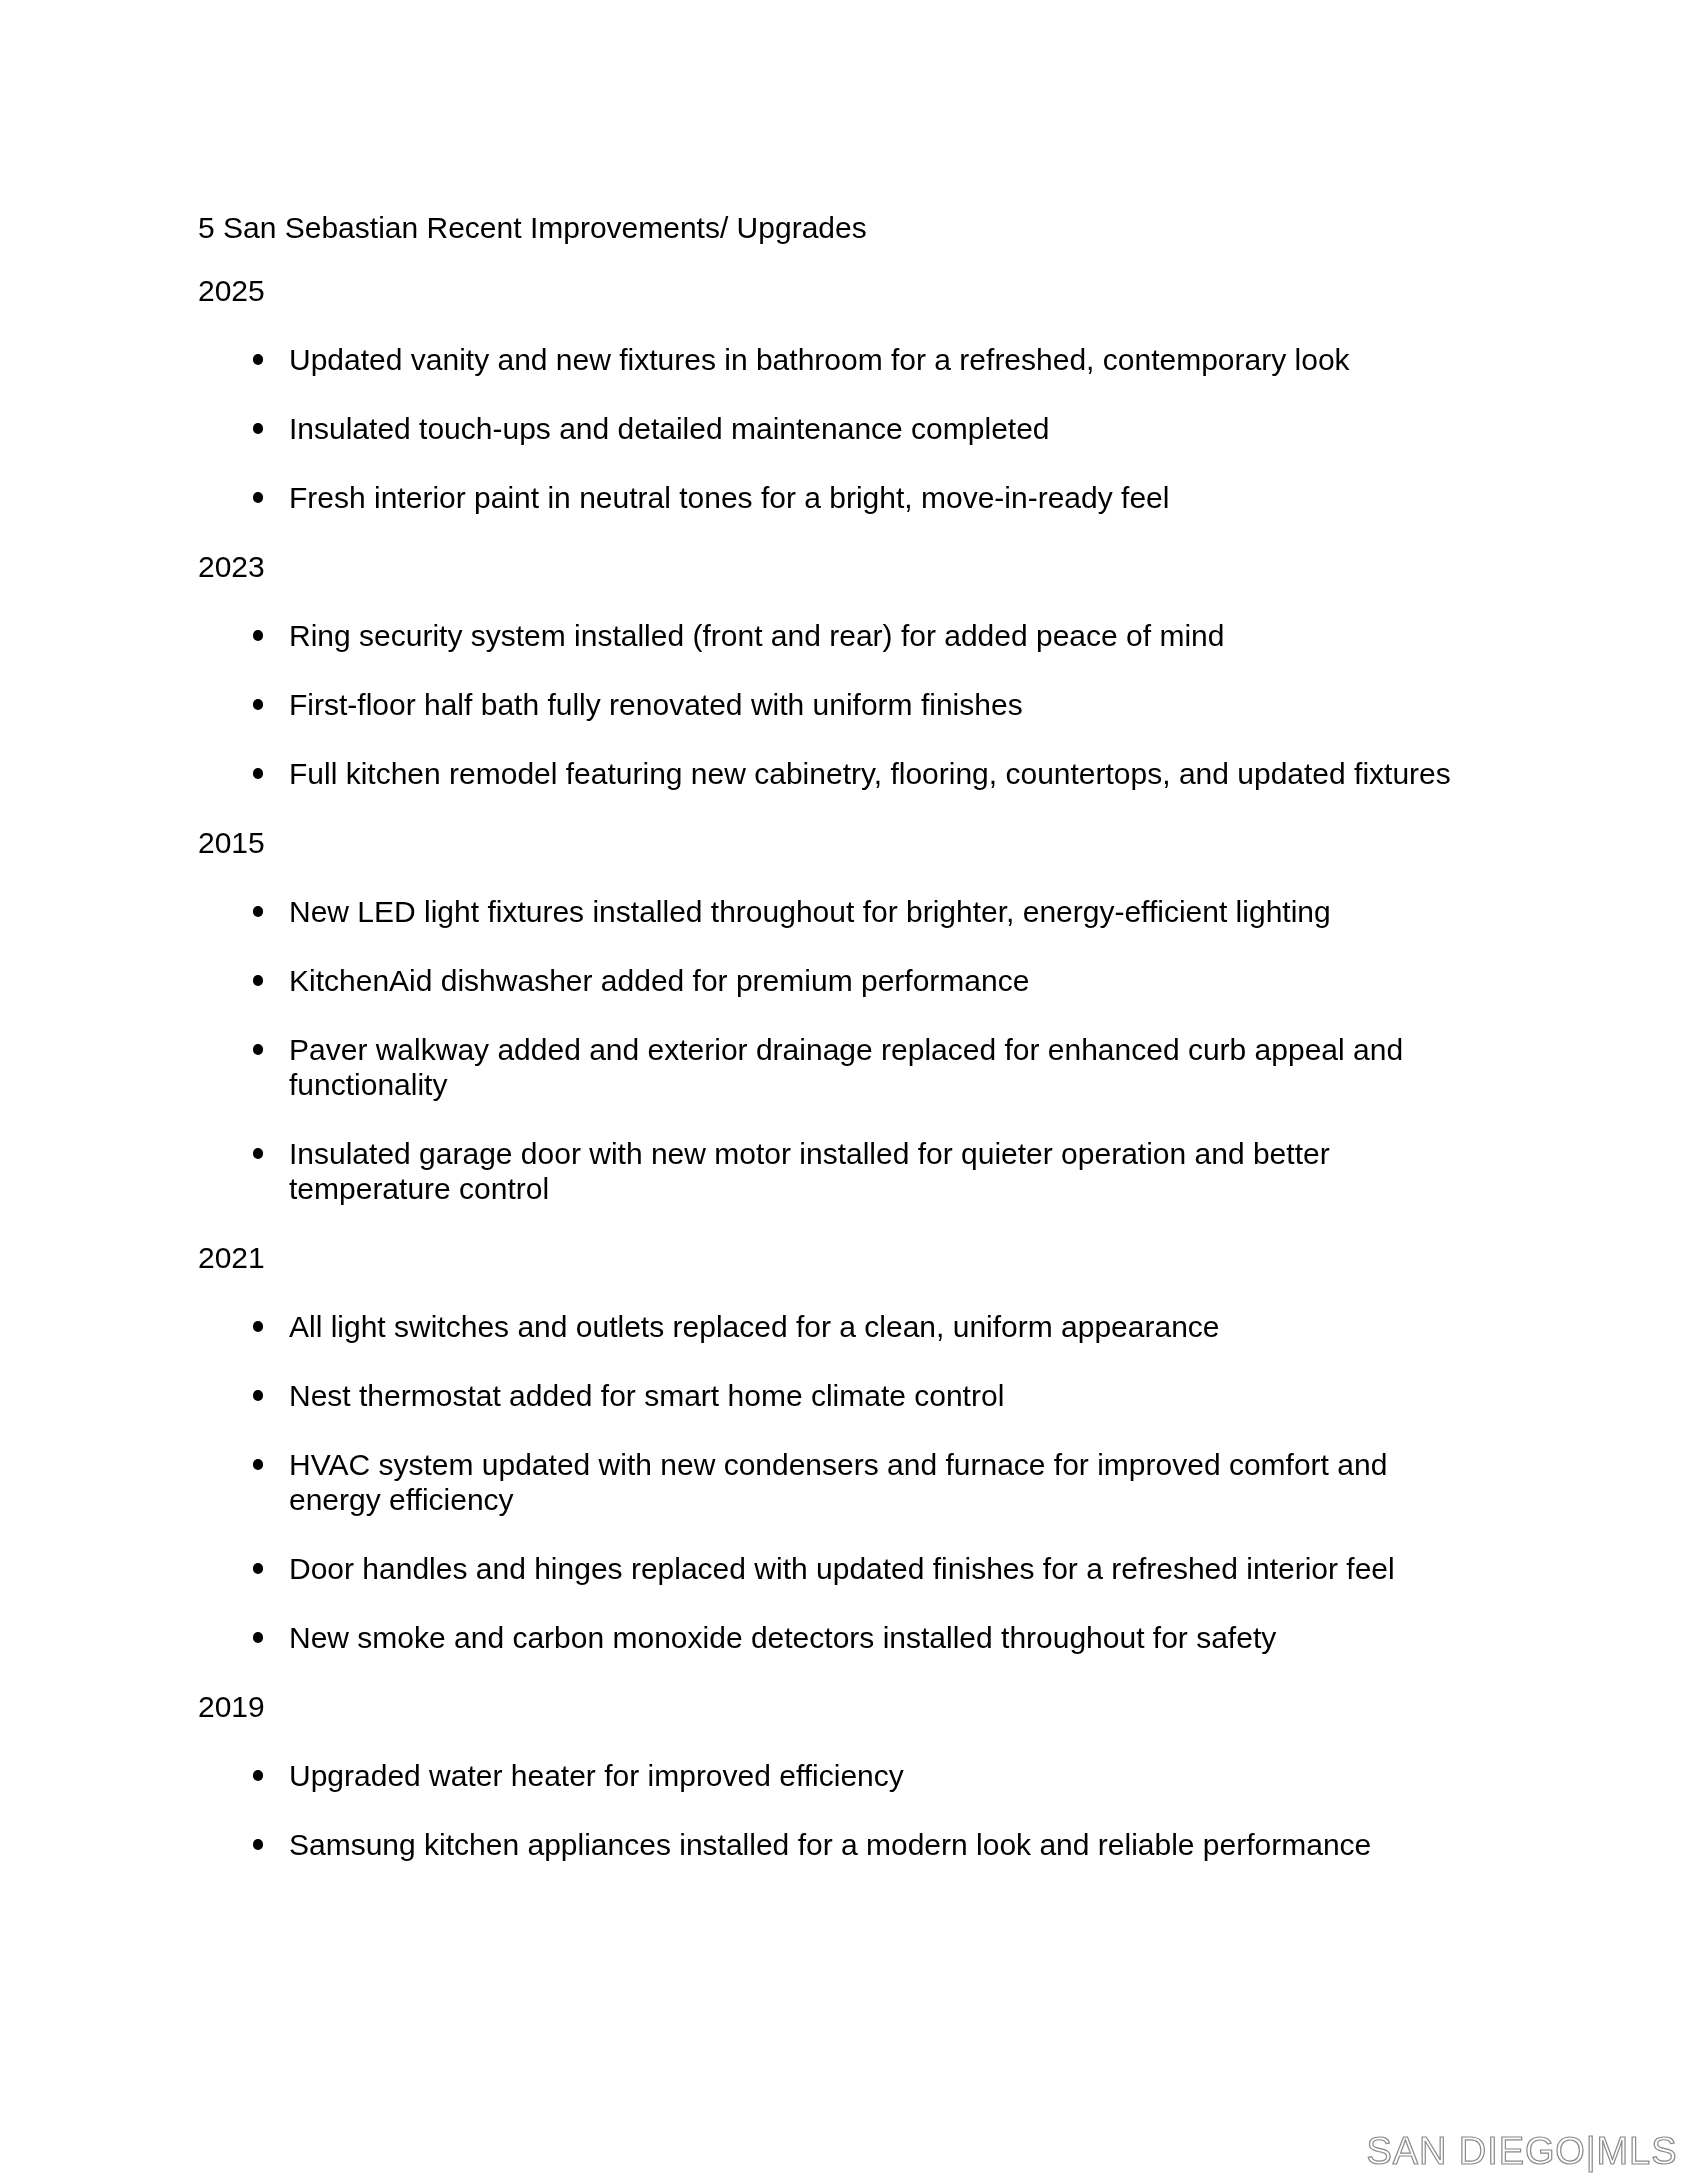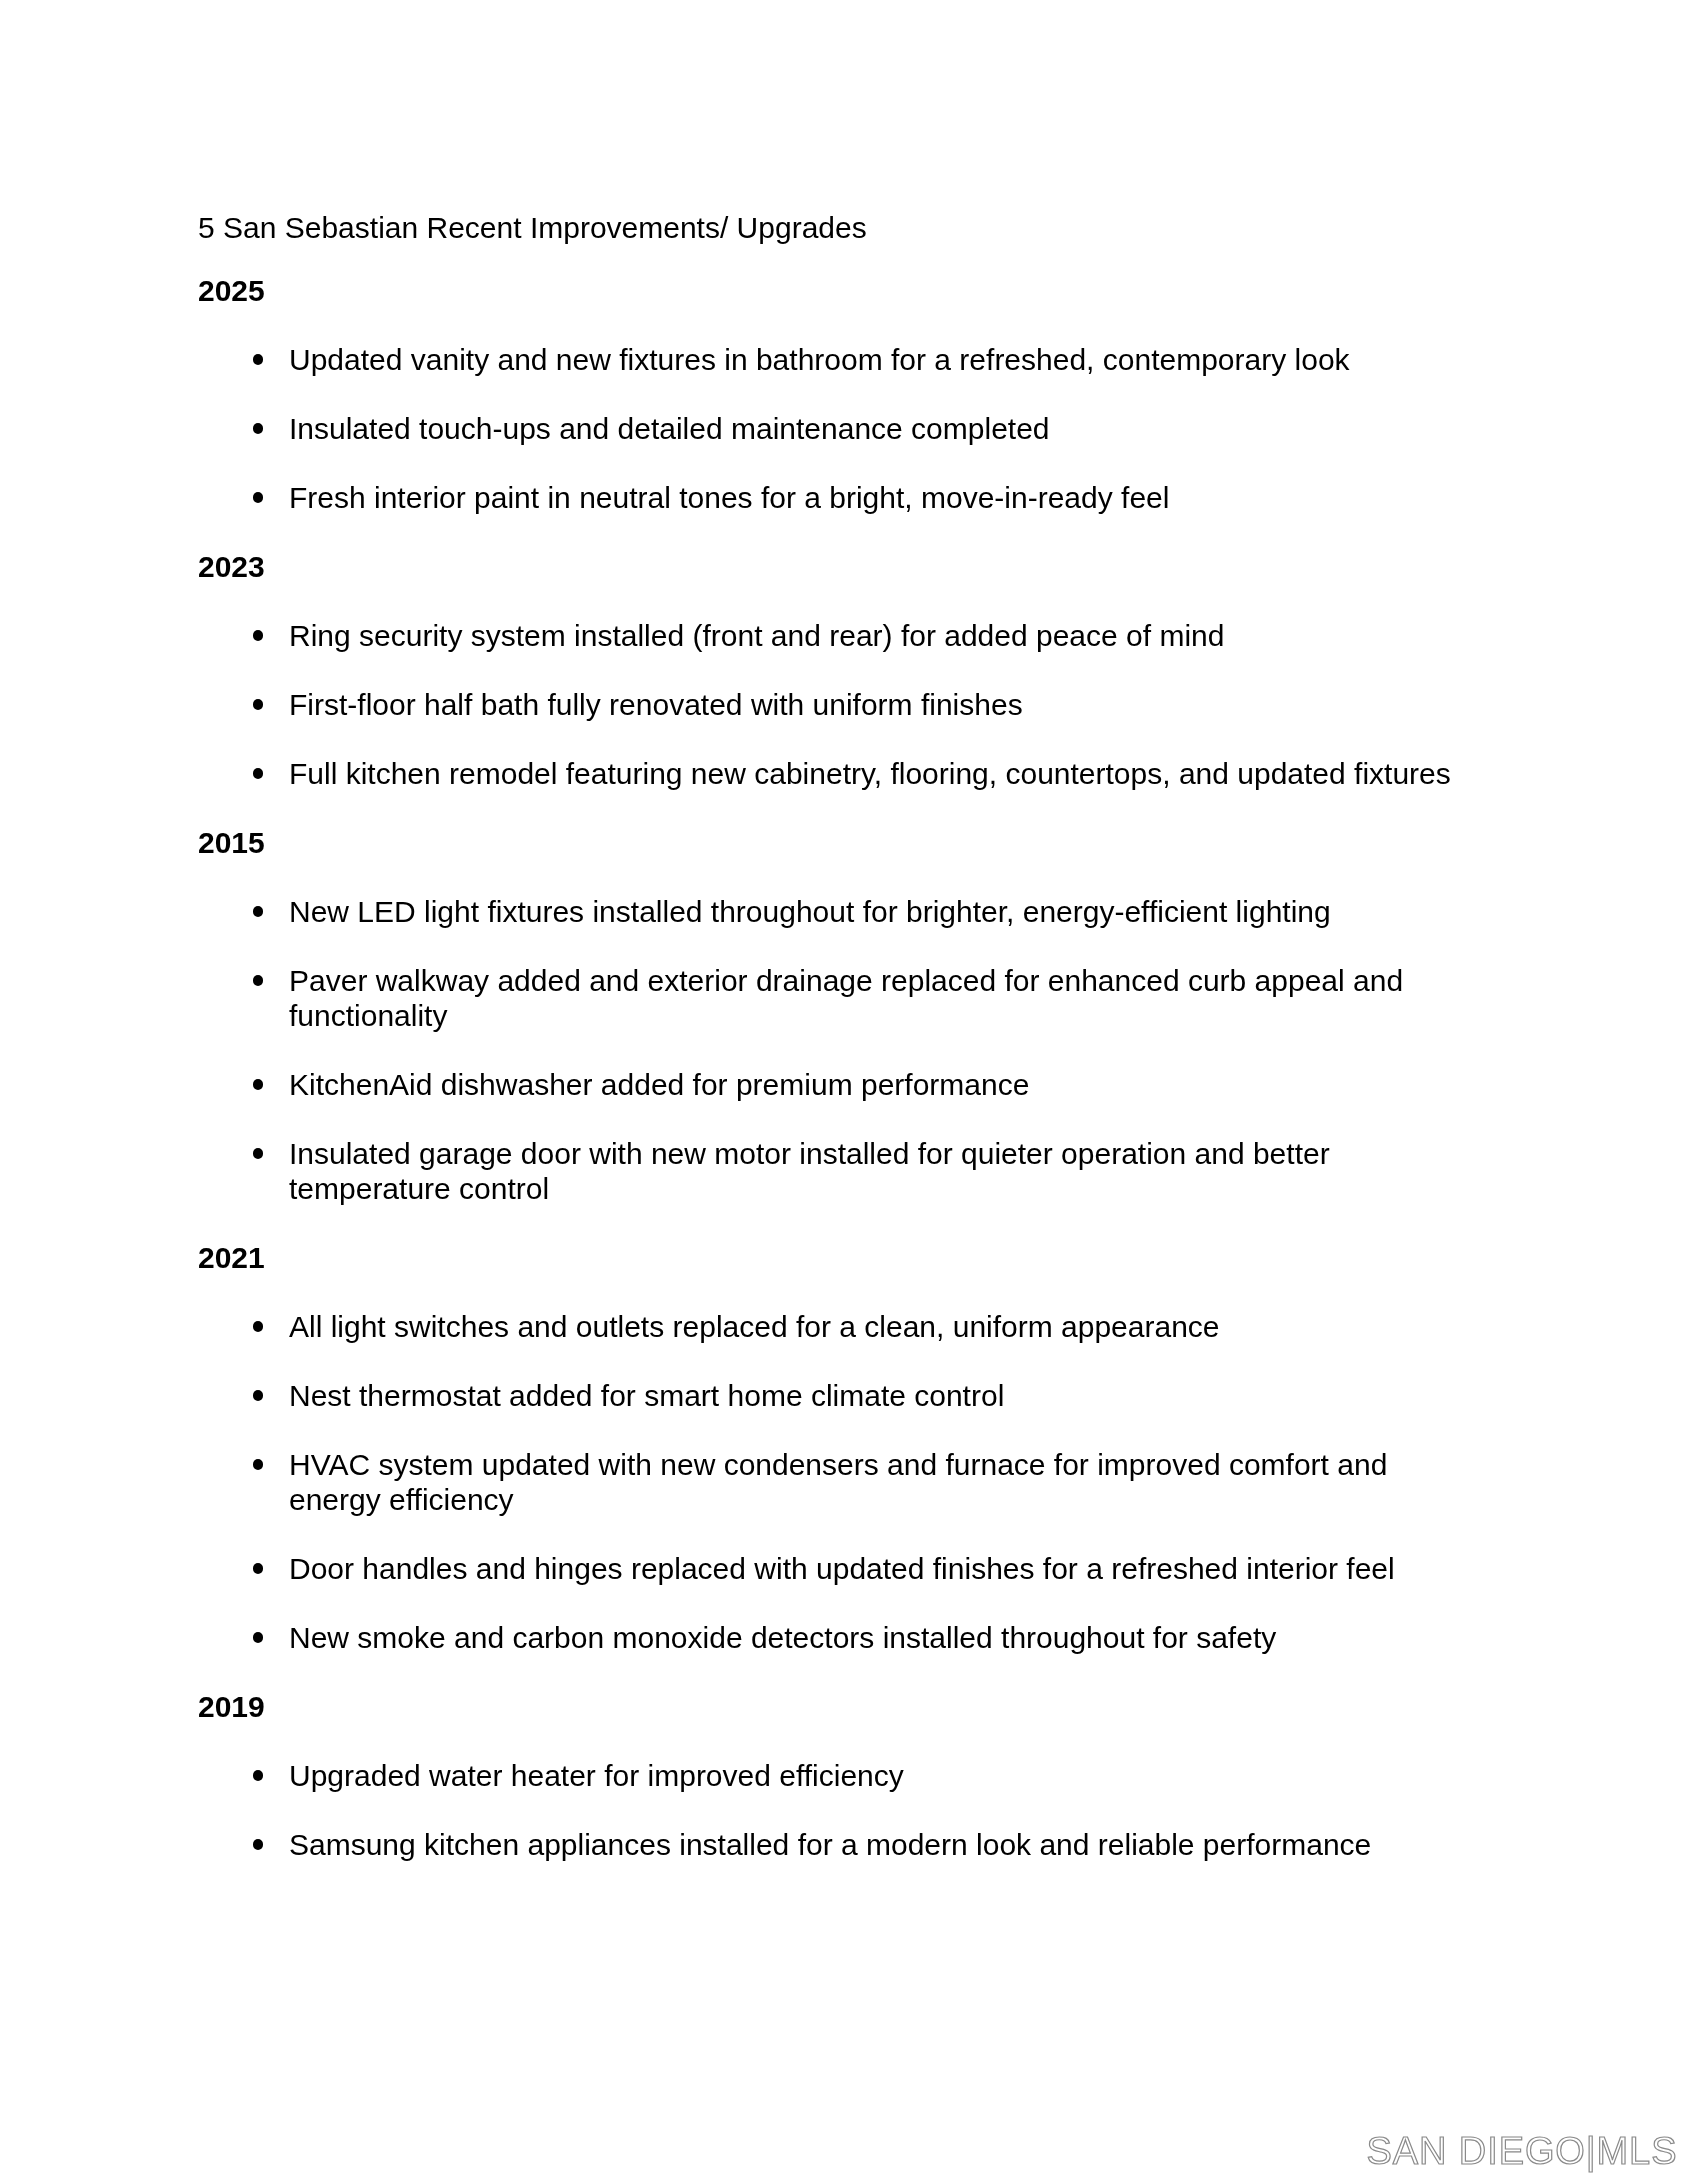--- a/index.html
+++ b/index.html
@@ -22,21 +22,21 @@
   }
   .title {
     font-size: 30px;
     line-height: 35px;
     font-weight: 400;
     margin: 9px 0 28px 0;
   }
   .year {
     font-size: 30px;
     line-height: 35px;
-    font-weight: 700;
+    font-weight: 400;
     margin: 0 0 34px 0;
   }
   .bullet {
     position: relative;
     padding-left: 91px;
     margin: 4px 0 34px 0;
   }
   .bullet-text {
     font-size: 30px;
     line-height: 35px;
@@ -120,31 +120,31 @@
   <section class="section">
     <h2 class="year">2015</h2>
     <div class="items">
   <div class="bullet">
     <span class="dot"></span>
     <span class="bullet-text">New LED light fixtures installed throughout for brighter, energy-efficient lighting</span>
   </div>
 
   <div class="bullet">
     <span class="dot"></span>
+    <span class="bullet-text">KitchenAid dishwasher added for premium performance</span>
+  </div>
+
+  <div class="bullet">
+    <span class="dot"></span>
     <span class="bullet-text">Paver walkway added and exterior drainage replaced for enhanced curb appeal and
 functionality</span>
   </div>
 
   <div class="bullet">
     <span class="dot"></span>
-    <span class="bullet-text">KitchenAid dishwasher added for premium performance</span>
-  </div>
-
-  <div class="bullet">
-    <span class="dot"></span>
     <span class="bullet-text">Insulated garage door with new motor installed for quieter operation and better
 temperature control</span>
   </div>
 </div>
   </section>
 
   <section class="section">
     <h2 class="year">2021</h2>
     <div class="items">
   <div class="bullet">

